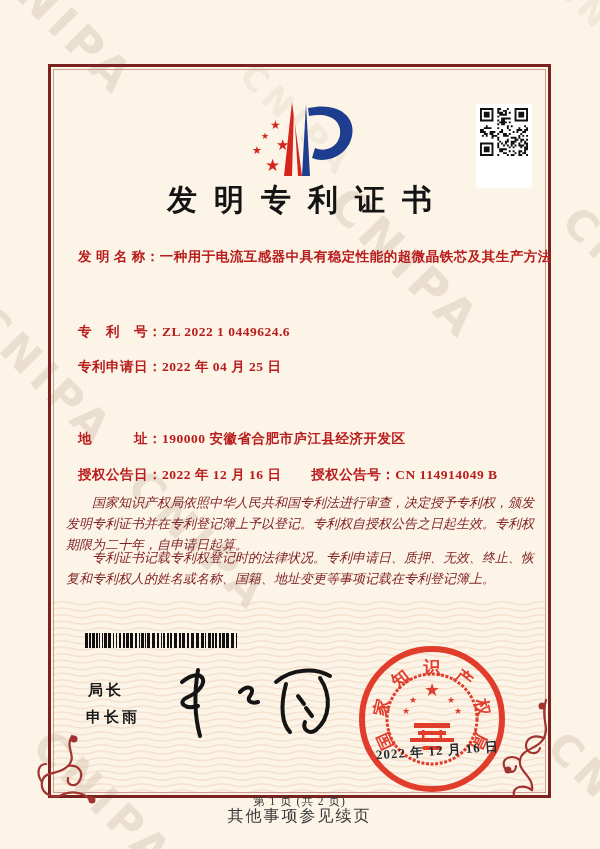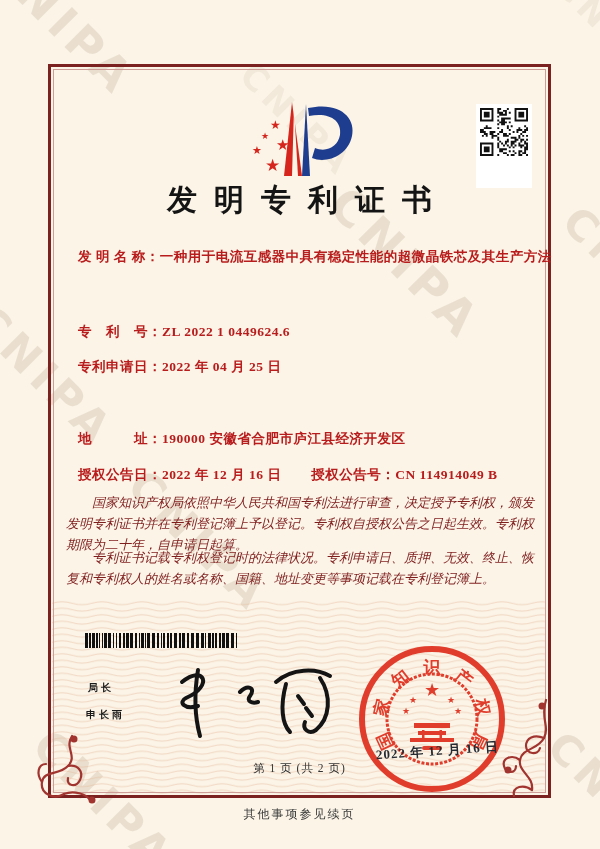--- a/index.html
+++ b/index.html
@@ -23,30 +23,30 @@
   .qr{position:absolute;left:480px;top:108px;}
 
   .field-row{position:absolute;left:78px;font-size:13.5px;color:#b91c1c;
              letter-spacing:0.5px;font-weight:600;white-space:nowrap;}
   .field-row .val{font-weight:600;}
   .second-field{margin-left:26px;}
 
   .para{position:absolute;left:66px;width:470px;font-size:13px;line-height:21px;
         color:#7f1d1d;text-indent:2em;font-style:italic;font-weight:500;}
 
-  .signer{position:absolute;font-size:10px;font-weight:700;color:#1a1a1a;letter-spacing:3px;}
+  .signer{position:absolute;font-size:15px;font-weight:700;color:#1a1a1a;letter-spacing:3px;}
 
   .seal-date{position:absolute;left:360px;top:742px;width:155px;text-align:center;
              font-size:13px;font-weight:700;color:#262b33;letter-spacing:1px;
              transform:rotate(-4deg);}
 
-  .page-info{position:absolute;left:48px;top:761px;width:503px;text-align:center;
+  .page-info{position:absolute;left:48px;top:794px;width:503px;text-align:center;
              font-size:11.5px;color:#333;letter-spacing:1px;}
   .cont-note{position:absolute;left:48px;top:806px;width:503px;text-align:center;
-             font-size:12px;color:#3a3a3a;letter-spacing:2px;}
+             font-size:16px;color:#3a3a3a;letter-spacing:2px;}
 
   svg{display:block;}
 </style>
 </head>
 <body>
 
 <div id="page">
 
   <span class="wm" style="left:-30px;top:-5px;font-size:46px;">CNIPA</span>
   <span class="wm" style="left:225px;top:100px;font-size:34px;opacity:.55;">CNIPA</span>

